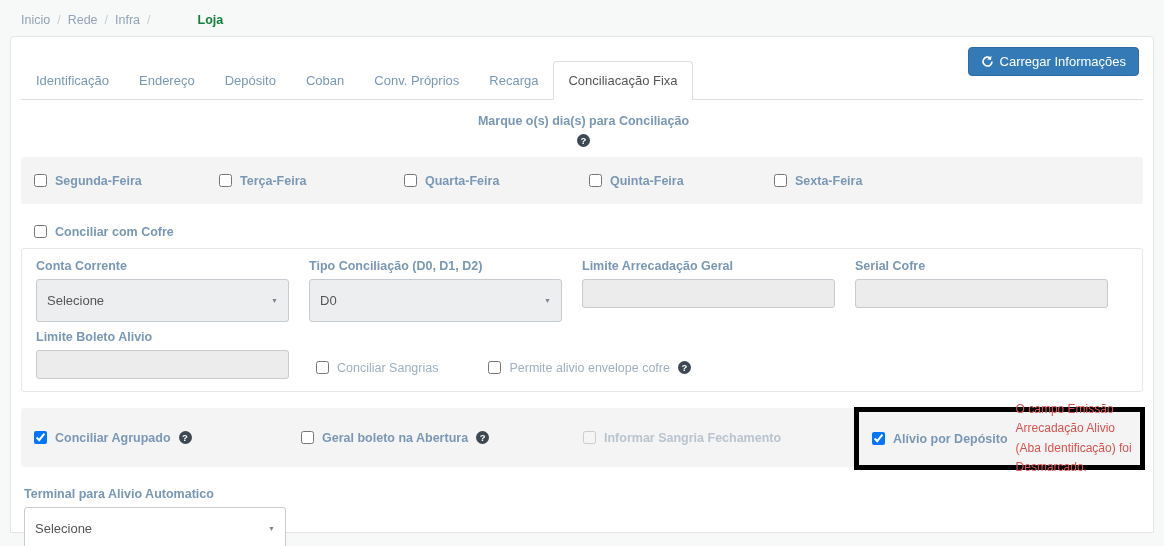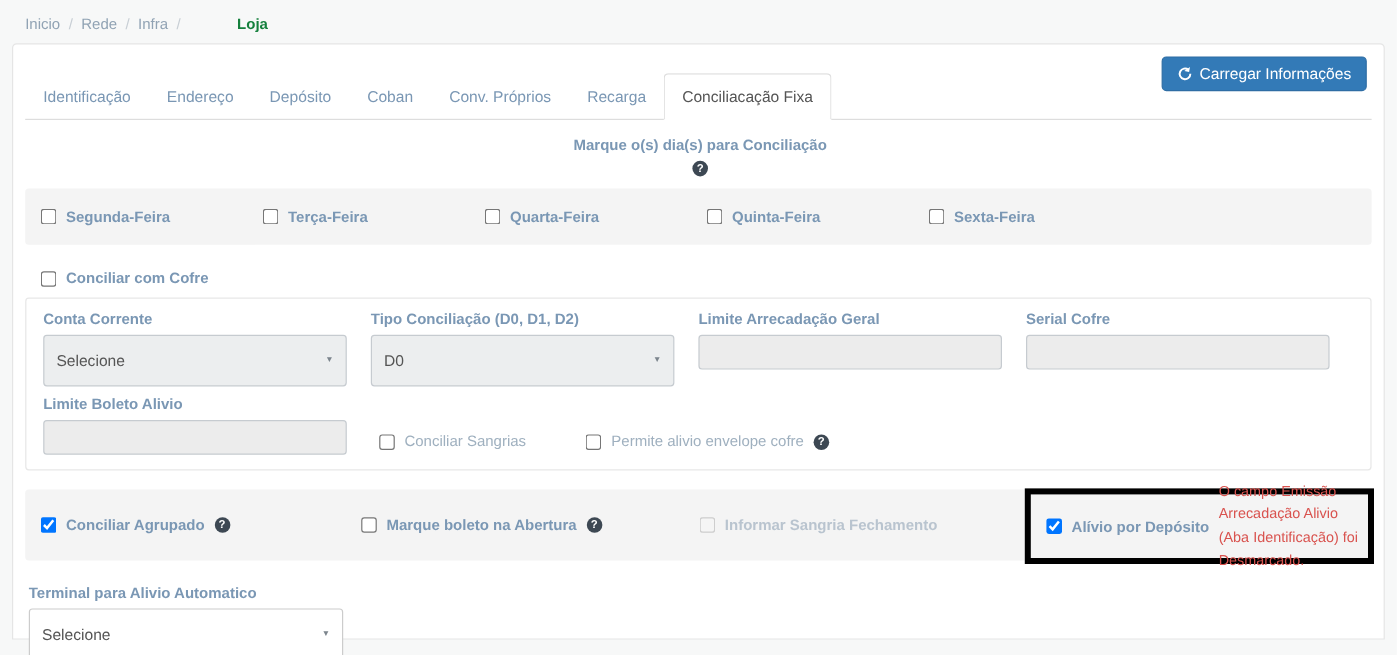--- a/index.html
+++ b/index.html
@@ -40,21 +40,21 @@
   .section-title {
     margin:14px 0 10px 3px; font-size:12.5px; font-weight:bold; color:#7a97b4;
     display:flex; align-items:center; gap:6px;flex-direction:column;
   }
   .help-icon {
     display:inline-flex; width:13px; height:13px; border-radius:50%;
     background:#3d4853; color:#fff; font-size:9.5px; font-weight:bold;
     align-items:center; justify-content:center; flex:0 0 auto; cursor:default;
   }
 
-  .check-item { display:flex; align-items:center; gap:8px; font-size:12.5px; font-weight:bold; color:#7a97b4; cursor:pointer; }
+  .check-item { display:flex; gap:8px; font-size:12.5px; font-weight:bold; color:#7a97b4; cursor:pointer; }
   .check-item input { margin:0; width:13px; height:13px; }
   .check-item.muted { color:#9fb0bf; font-weight:normal; }
   .check-item.disabled { color:#b9c4cf; cursor:default; }
 
   .days-row {
     background:#f4f4f4; border-radius:3px; height:47px;
     display:flex; align-items:center; padding-left:13px;
   }
   .days-row .check-item { width:185px; }
 
@@ -211,21 +211,21 @@
   </div>
 
   <div class="options-row">
     <label class="check-item opt-1">
       <input type="checkbox" checked="" style="">
       <span>Conciliar Agrupado</span>
       <span class="help-icon">?</span>
     </label>
     <label class="check-item opt-2">
       <input type="checkbox" style="">
-      <span>Marque boleto na Abertura</span>
+      <span>Geral boleto na Abertura</span>
       <span class="help-icon">?</span>
     </label>
     <label class="check-item disabled opt-3">
       <input type="checkbox" disabled="" style="">
       <span>Informar Sangria Fechamento</span>
     </label>
     <div class="highlight-box">
       <label class="check-item">
         <input type="checkbox" checked="" style="">
         <span>Alívio por Depósito</span>

